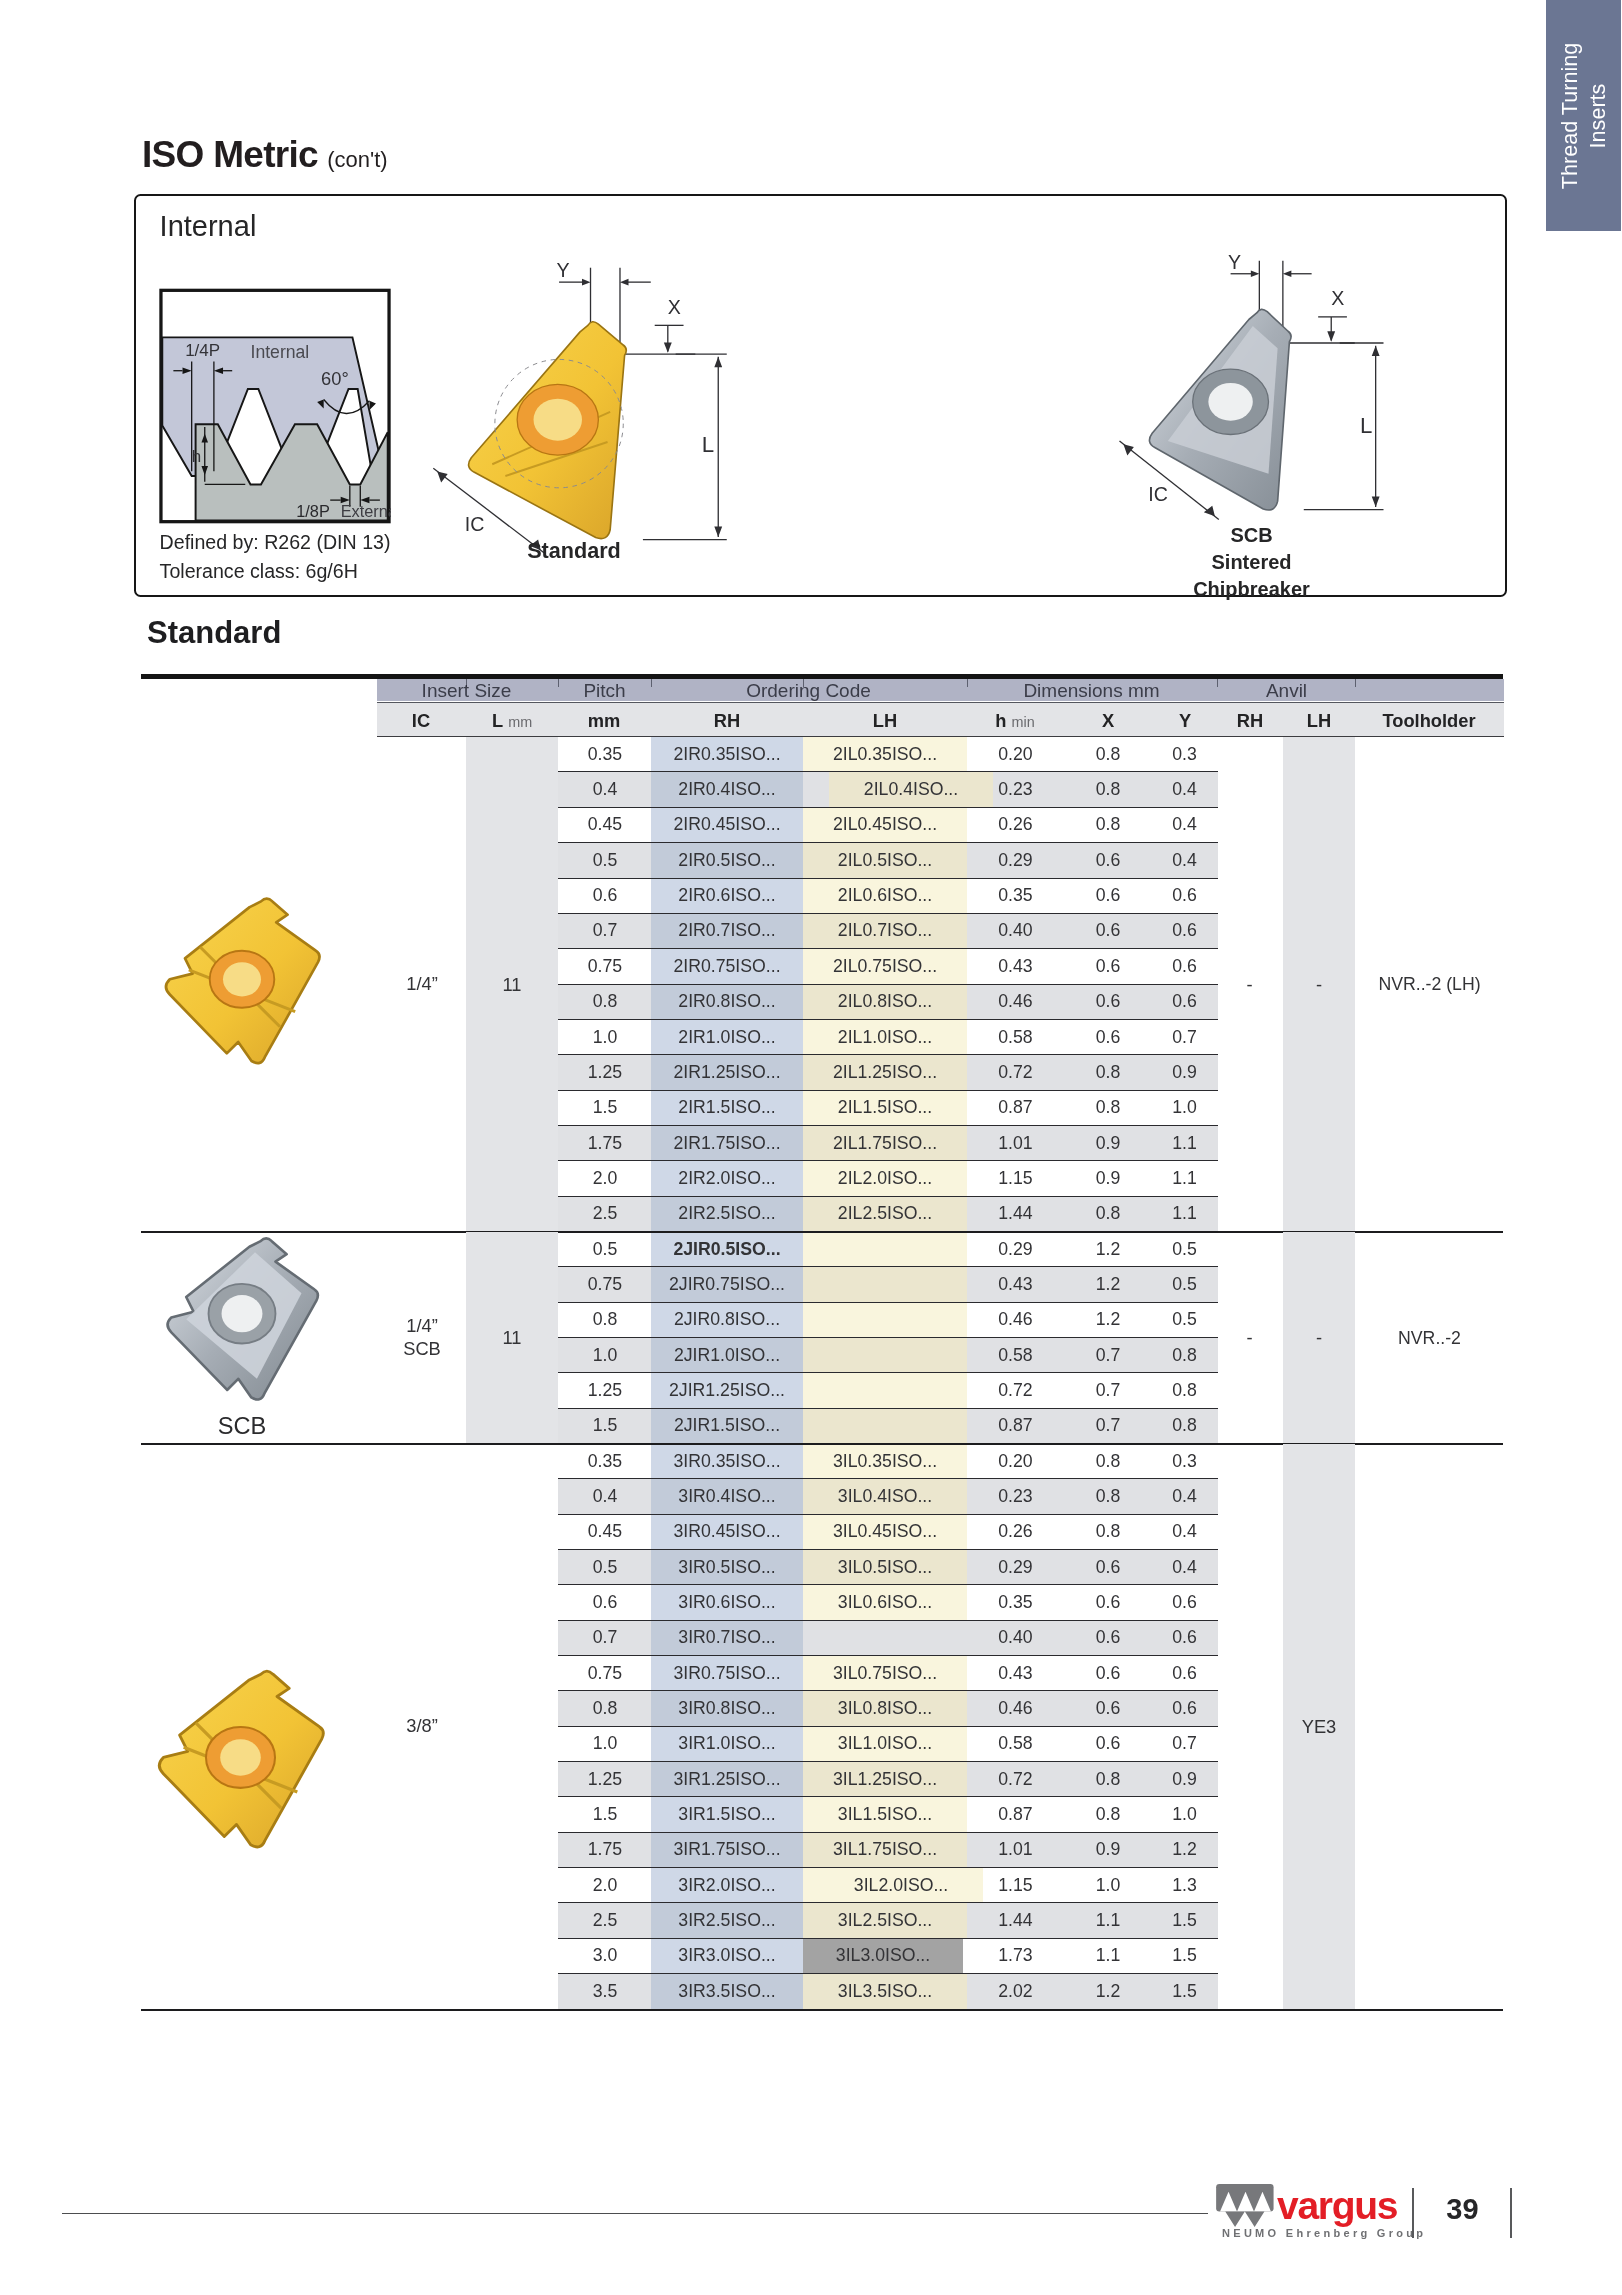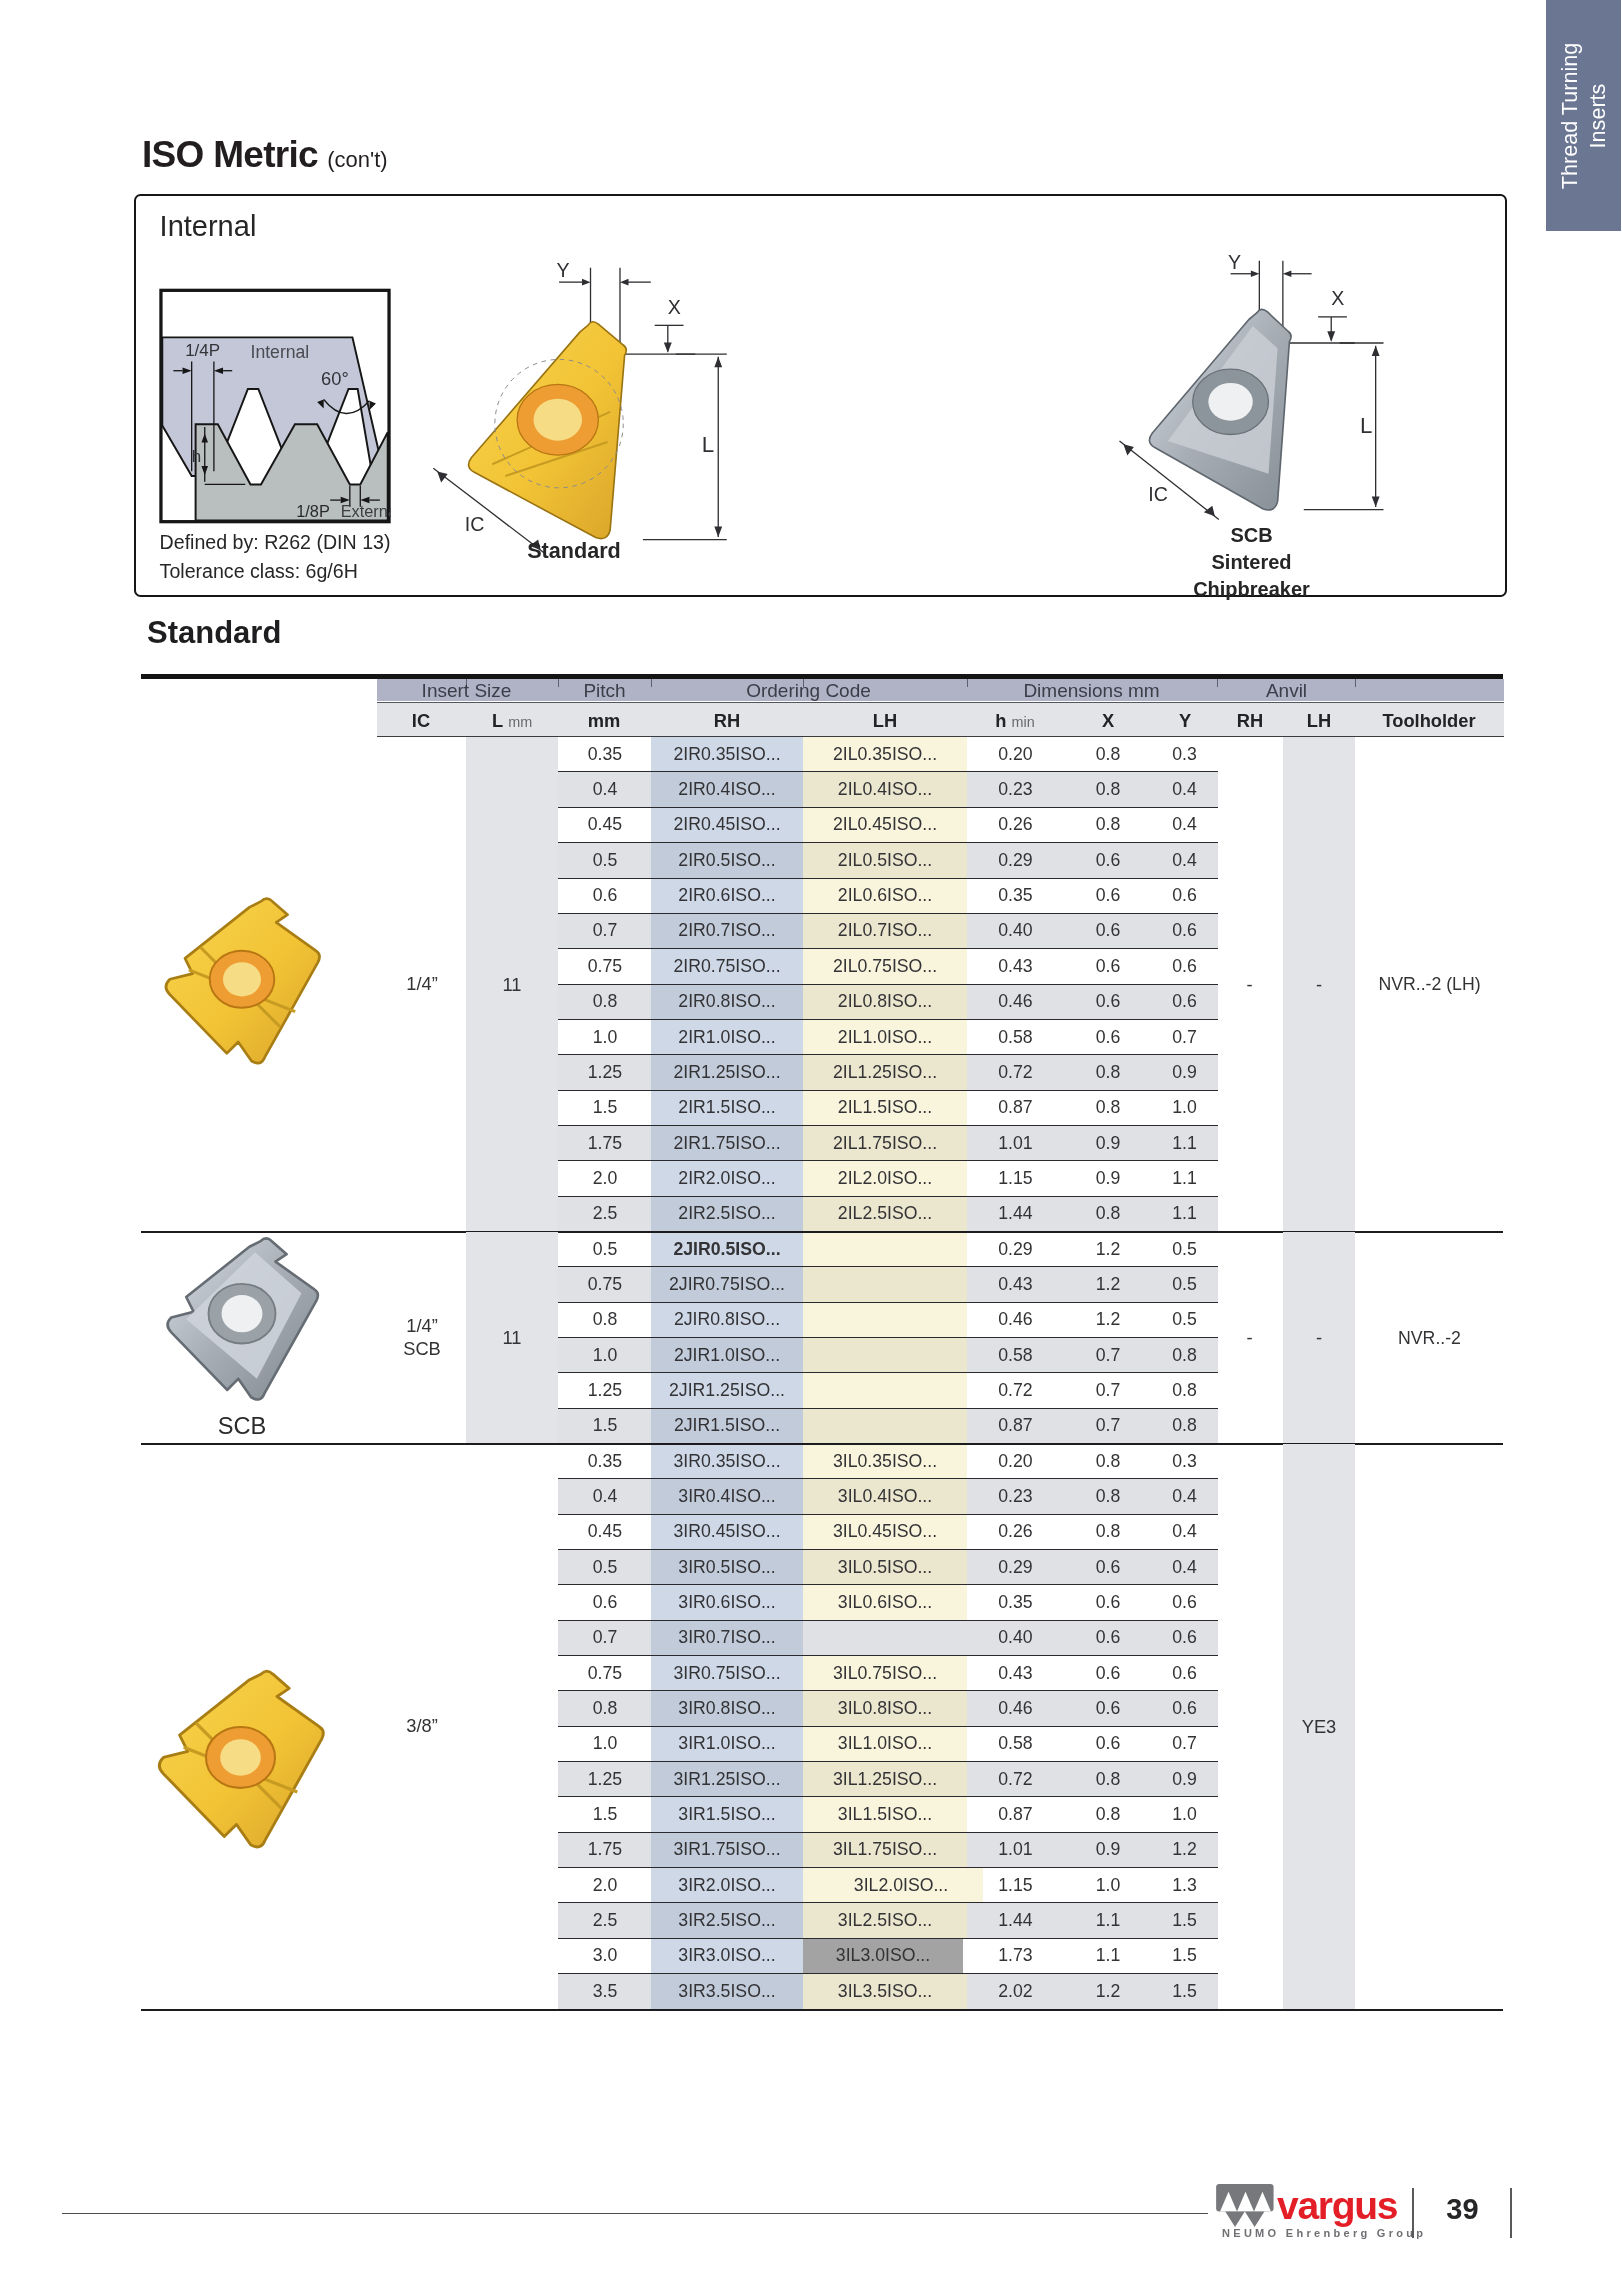--- a/index.html
+++ b/index.html
@@ -194,21 +194,21 @@
       <div style="position: absolute; left: 1203px; top: 29px; width: 170px; height: 34px; line-height: 35px; text-align: center; font-size: 18.3px; color: rgb(35, 35, 37);"><span style="font-weight:700">Toolholder</span></div>
       <div style="position: absolute; left: 236px; top: 62px; width: 1127px; height: 1.3px; background: rgb(60, 60, 64);"></div>
       <div style="position: absolute; left: 510px; top: 63px; width: 152px; height: 35px; background: rgb(207, 216, 231); line-height: 35px; text-align: center; font-size: 17.7px; color: rgb(51, 51, 54);">2IR0.35ISO...</div>
       <div style="position: absolute; left: 662px; top: 63px; width: 164px; height: 35px; background: rgb(249, 245, 221); line-height: 35px; text-align: center; font-size: 17.7px; color: rgb(51, 51, 54);">2IL0.35ISO...</div>
       <div style="position: absolute; left: 417px; top: 63px; width: 94px; height: 35px; line-height: 35px; text-align: center; font-size: 17.7px; color: rgb(51, 51, 54);">0.35</div>
       <div style="position: absolute; left: 826px; top: 63px; width: 97px; height: 35px; line-height: 35px; text-align: center; font-size: 17.7px; color: rgb(51, 51, 54);">0.20</div>
       <div style="position: absolute; left: 923px; top: 63px; width: 88px; height: 35px; line-height: 35px; text-align: center; font-size: 17.7px; color: rgb(51, 51, 54);">0.8</div>
       <div style="position: absolute; left: 1011px; top: 63px; width: 65px; height: 35px; line-height: 35px; text-align: center; font-size: 17.7px; color: rgb(51, 51, 54);">0.3</div>
       <div style="position: absolute; left: 417px; top: 98px; width: 660px; height: 35px; background: rgb(224, 225, 228);"></div>
       <div style="position: absolute; left: 510px; top: 98px; width: 152px; height: 35px; background: rgb(194, 203, 217); line-height: 35px; text-align: center; font-size: 17.7px; color: rgb(51, 51, 54);">2IR0.4ISO...</div>
-      <div style="position: absolute; left: 662px; top: 98px; width: 164px; height: 35px; background: rgb(235, 230, 206); line-height: 35px; text-align: center; font-size: 17.7px; color: rgb(51, 51, 54);">2IL0.4ISO...</div>
+      <div style="position: absolute; left: 688px; top: 98px; width: 164px; height: 35px; background: rgb(235, 230, 206); line-height: 35px; text-align: center; font-size: 17.7px; color: rgb(51, 51, 54);">2IL0.4ISO...</div>
       <div style="position: absolute; left: 417px; top: 98px; width: 94px; height: 35px; line-height: 35px; text-align: center; font-size: 17.7px; color: rgb(51, 51, 54);">0.4</div>
       <div style="position: absolute; left: 826px; top: 98px; width: 97px; height: 35px; line-height: 35px; text-align: center; font-size: 17.7px; color: rgb(51, 51, 54);">0.23</div>
       <div style="position: absolute; left: 923px; top: 98px; width: 88px; height: 35px; line-height: 35px; text-align: center; font-size: 17.7px; color: rgb(51, 51, 54);">0.8</div>
       <div style="position: absolute; left: 1011px; top: 98px; width: 65px; height: 35px; line-height: 35px; text-align: center; font-size: 17.7px; color: rgb(51, 51, 54);">0.4</div>
       <div style="position: absolute; left: 417px; top: 97px; width: 660px; height: 1.3px; background: rgb(42, 42, 46);"></div>
       <div style="position: absolute; left: 510px; top: 133px; width: 152px; height: 35px; background: rgb(207, 216, 231); line-height: 35px; text-align: center; font-size: 17.7px; color: rgb(51, 51, 54);">2IR0.45ISO...</div>
       <div style="position: absolute; left: 662px; top: 133px; width: 164px; height: 35px; background: rgb(249, 245, 221); line-height: 35px; text-align: center; font-size: 17.7px; color: rgb(51, 51, 54);">2IL0.45ISO...</div>
       <div style="position: absolute; left: 417px; top: 133px; width: 94px; height: 35px; line-height: 35px; text-align: center; font-size: 17.7px; color: rgb(51, 51, 54);">0.45</div>
       <div style="position: absolute; left: 826px; top: 133px; width: 97px; height: 35px; line-height: 35px; text-align: center; font-size: 17.7px; color: rgb(51, 51, 54);">0.26</div>
       <div style="position: absolute; left: 923px; top: 133px; width: 88px; height: 35px; line-height: 35px; text-align: center; font-size: 17.7px; color: rgb(51, 51, 54);">0.8</div>

